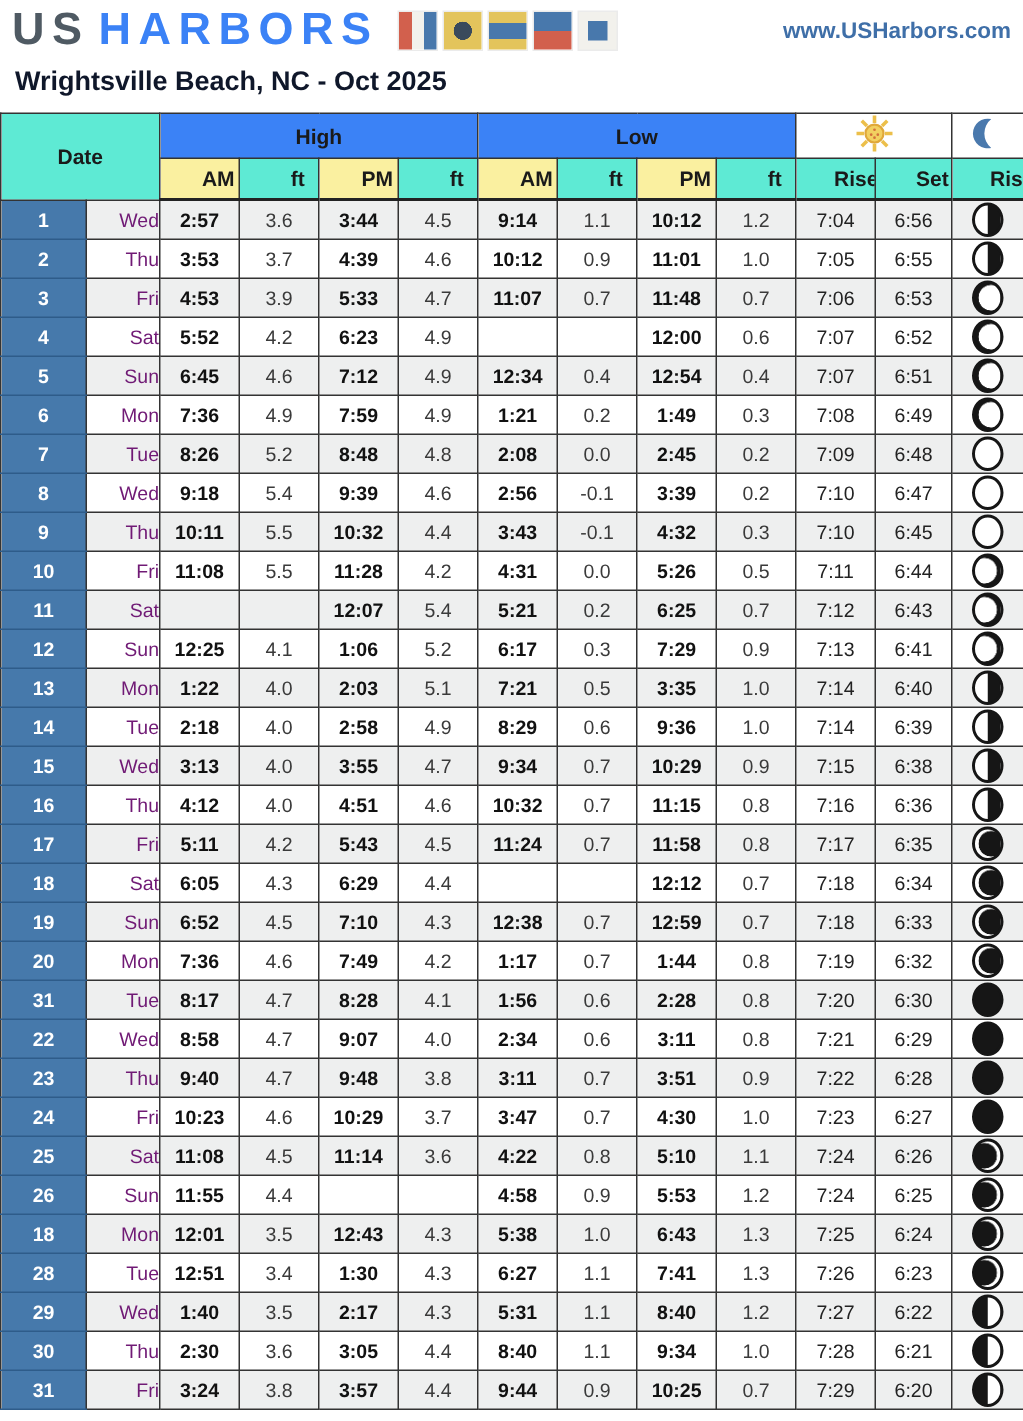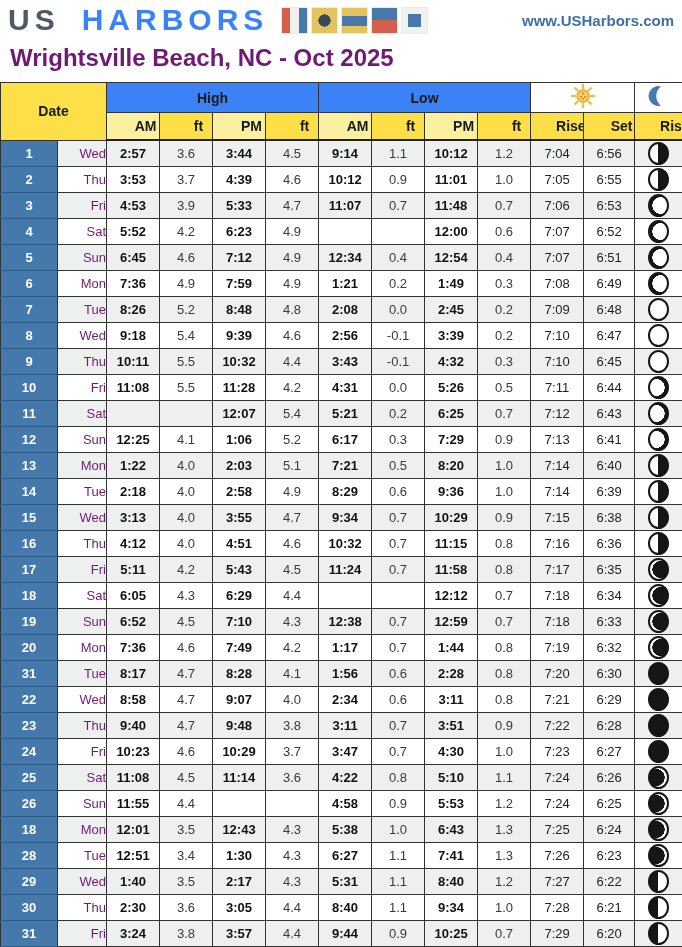--- a/index.html
+++ b/index.html
@@ -1,36 +1,36 @@
 <!DOCTYPE html>
 <html><head>
 <meta charset="utf-8">
 <style>
   html,body{margin:0;padding:0;background:#fff;}
   body{width:682px;font-family:"Liberation Sans","DejaVu Sans",sans-serif;color:#1a1a1a;}
   .page-header{padding:4px 8px 0 8px;}
   .logo-row{display:flex;justify-content:space-between;align-items:flex-start;}
   .logo{display:flex;align-items:center;gap:10px;}
   .logo-text{font-weight:bold;font-size:30px;line-height:32px;letter-spacing:5px;white-space:nowrap;}
-  .logo-us{color:#4f5a63;margin-right:22px;}
+  .logo-us{color:#4f5a63;margin-right:6px;}
   .logo-harbors{color:#3b82f6;}
   .flags{display:flex;gap:5px;margin-left:4px;}
   .flag{width:25px;height:25px;display:inline-block;position:relative;box-shadow:0 0 0 1px rgba(0,0,0,0.08);}
   .flag-t{background:linear-gradient(90deg,#d2604d 0 33.4%,#f2f1ec 33.4% 66.7%,#4878ac 66.7% 100%);}
   .flag-i{background:radial-gradient(circle at 50% 50%,#3a4a5c 34%,#e3c45c 35%);}
   .flag-d{background:linear-gradient(180deg,#e3c45c 0 30%,#4878ac 30% 72%,#e3c45c 72% 100%);}
   .flag-e{background:linear-gradient(180deg,#4878ac 0 50%,#d2604d 50% 100%);}
   .flag-s{background:#f2f1ec;}
   .flag-s::after{content:"";position:absolute;left:24%;top:24%;width:52%;height:52%;background:#4878ac;}
   .site-url{font-weight:bold;font-size:15px;color:#3f6fa8;text-decoration:none;padding-top:8px;}
-  .page-title{font-size:24px;font-weight:bold;margin:8px 0 10px 2px;color:#701a75;}
+  .page-title{font-size:18px;font-weight:bold;margin:8px 0 10px 2px;color:#0f172a;}
 
   table{border-collapse:collapse;table-layout:fixed;width:682px;}
   th,td{border:1px solid #333;text-align:center;padding:0;overflow:hidden;}
-  thead th{font-size:14px;font-weight:bold;height:26px;background:#fde047;}
+  thead th{font-size:14px;font-weight:bold;height:26px;background:#5eead4;}
   thead tr.h2 th{border-bottom:2px solid #222;padding-left:25px;}
   th.section{background:#3b82f6;}
   th.ampm{background:#faf0a0;}
   th.iconhead{background:#fff;height:28px;}
   tbody td{height:25px;font-size:13px;background:#fff;}
   tr.alt td{background:#eeefef;}
   td.datecell{background:#4679ab !important;color:#fff;font-weight:bold;border-color:#2e5c8a #333 #2e5c8a #333;}
   td.time{font-weight:bold;color:#111;}
   td.ft{color:#3a3a3a;}
   td.dow{color:#701a75;text-align:right;}
@@ -309,21 +309,21 @@
       </tr>
       <tr class="alt">
         <td class="datecell">13</td>
         <td class="dow">Mon</td>
         <td class="time">1:22</td>
         <td class="ft">4.0</td>
         <td class="time">2:03</td>
         <td class="ft">5.1</td>
         <td class="time">7:21</td>
         <td class="ft">0.5</td>
-        <td class="time">8:20</td>
+        <td class="time">3:35</td>
         <td class="ft">1.0</td>
         <td class="riseset">7:14</td>
         <td class="riseset">6:40</td>
         <td class=""><span class="moon half-right-dark"></span></td>
       </tr>
       <tr>
         <td class="datecell">14</td>
         <td class="dow">Tue</td>
         <td class="time">2:18</td>
         <td class="ft">4.0</td>

